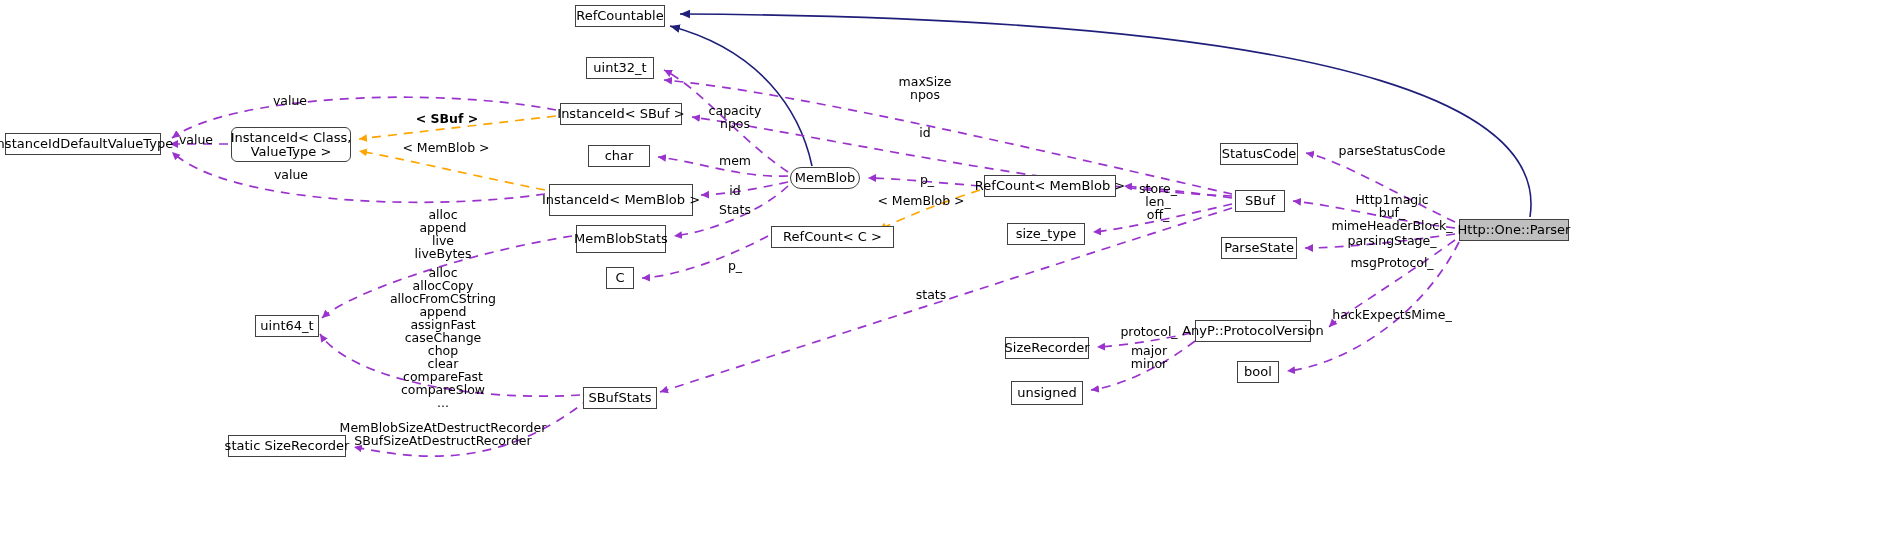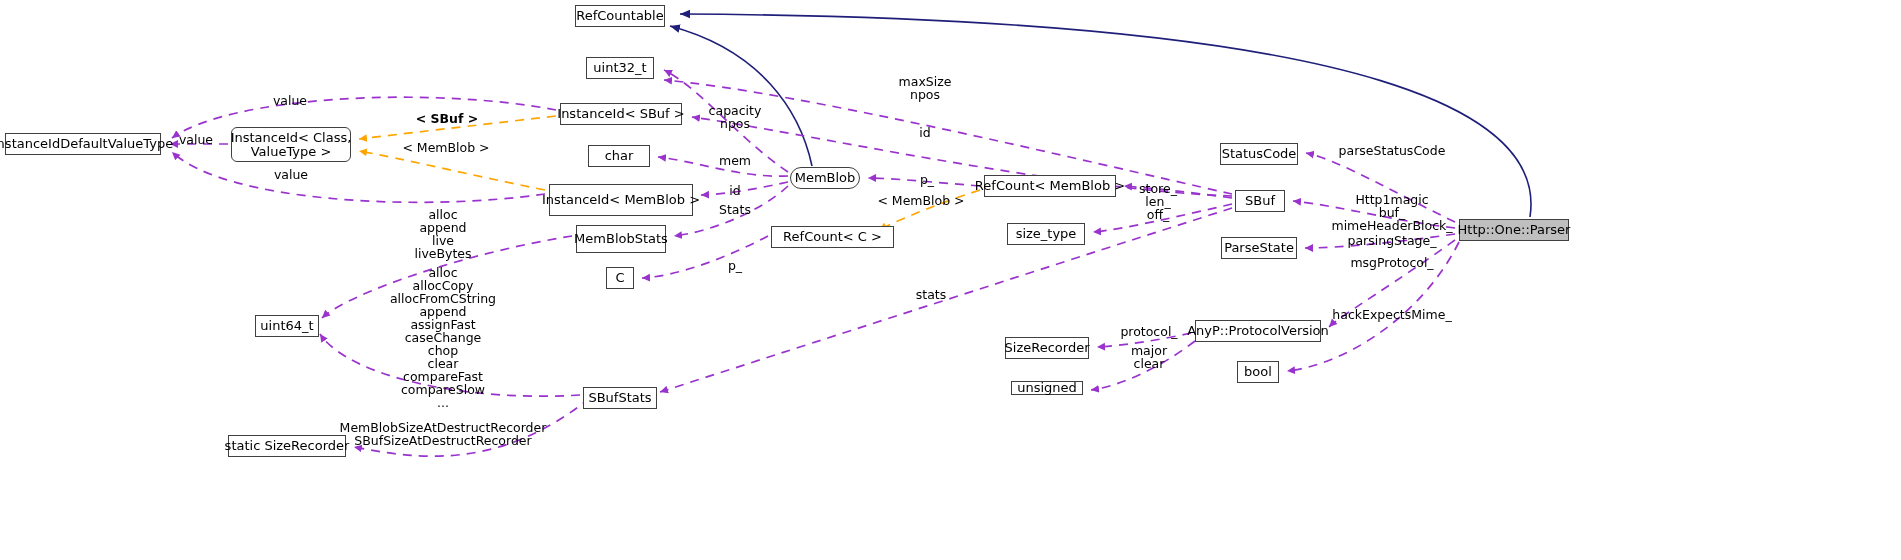--- a/index.html
+++ b/index.html
@@ -116,24 +116,24 @@
       <div class="node" style="left: 549px; top: 184px; width: 144px; height: 32px;">InstanceId&lt; MemBlob &gt;</div>
       <div class="node" style="left: 984px; top: 175px; width: 132px; height: 22px;">RefCount&lt; MemBlob &gt;</div>
       <div class="node" style="left: 1235px; top: 190px; width: 50px; height: 22px;">SBuf</div>
       <div class="node focus" style="left: 1459px; top: 219px; width: 110px; height: 22px;">Http::One::Parser</div>
       <div class="node" style="left: 576px; top: 225px; width: 90px; height: 28px;">MemBlobStats</div>
       <div class="node" style="left: 771px; top: 226px; width: 123px; height: 22px;">RefCount&lt; C &gt;</div>
       <div class="node" style="left: 1007px; top: 223px; width: 78px; height: 22px;">size_type</div>
       <div class="node" style="left: 1221px; top: 237px; width: 76px; height: 22px;">ParseState</div>
       <div class="node" style="left: 606px; top: 267px; width: 28px; height: 22px;">C</div>
       <div class="node" style="left: 255px; top: 315px; width: 64px; height: 22px;">uint64_t</div>
-      <div class="node" style="left: 1195px; top: 320px; width: 126px; height: 22px;">AnyP::ProtocolVersion</div>
+      <div class="node" style="left: 1195px; top: 320px; width: 116px; height: 22px;">AnyP::ProtocolVersion</div>
       <div class="node" style="left: 1005px; top: 337px; width: 84px; height: 22px;">SizeRecorder</div>
       <div class="node" style="left: 1237px; top: 361px; width: 42px; height: 22px;">bool</div>
-      <div class="node" style="left: 1011px; top: 381px; width: 72px; height: 14px;">unsigned</div>
+      <div class="node" style="left: 1011px; top: 381px; width: 72px; height: 24px;">unsigned</div>
       <div class="node" style="left: 583px; top: 387px; width: 74px; height: 22px;">SBufStats</div>
       <div class="node" style="left: 228px; top: 435px; width: 118px; height: 22px;">static SizeRecorder</div>
     </div>
   <div class="labels-layer">
       <div class="edge-label" style="left: 290px; top: 100px;">value</div>
       <div class="edge-label" style="left: 447px; top: 118px; font-weight: bold;">&lt; SBuf &gt;</div>
       <div class="edge-label" style="left: 196px; top: 139px;">value</div>
       <div class="edge-label" style="left: 446px; top: 147px;">&lt; MemBlob &gt;</div>
       <div class="edge-label" style="left: 291px; top: 174px;">value</div>
       <div class="edge-label" style="left: 735px; top: 117px;">capacity
@@ -168,17 +168,17 @@
 caseChange
 chop
 clear
 compareFast
 compareSlow
 ...</div>
       <div class="edge-label" style="left: 931px; top: 294px;">stats</div>
       <div class="edge-label" style="left: 1392px; top: 314px;">hackExpectsMime_</div>
       <div class="edge-label" style="left: 1149px; top: 331px;">protocol_</div>
       <div class="edge-label" style="left: 1149px; top: 357px;">major
-clear</div>
+minor</div>
       <div class="edge-label" style="left: 443px; top: 434px;">MemBlobSizeAtDestructRecorder
 SBufSizeAtDestructRecorder</div>
     </div>
 </div>
 
 </body></html>

